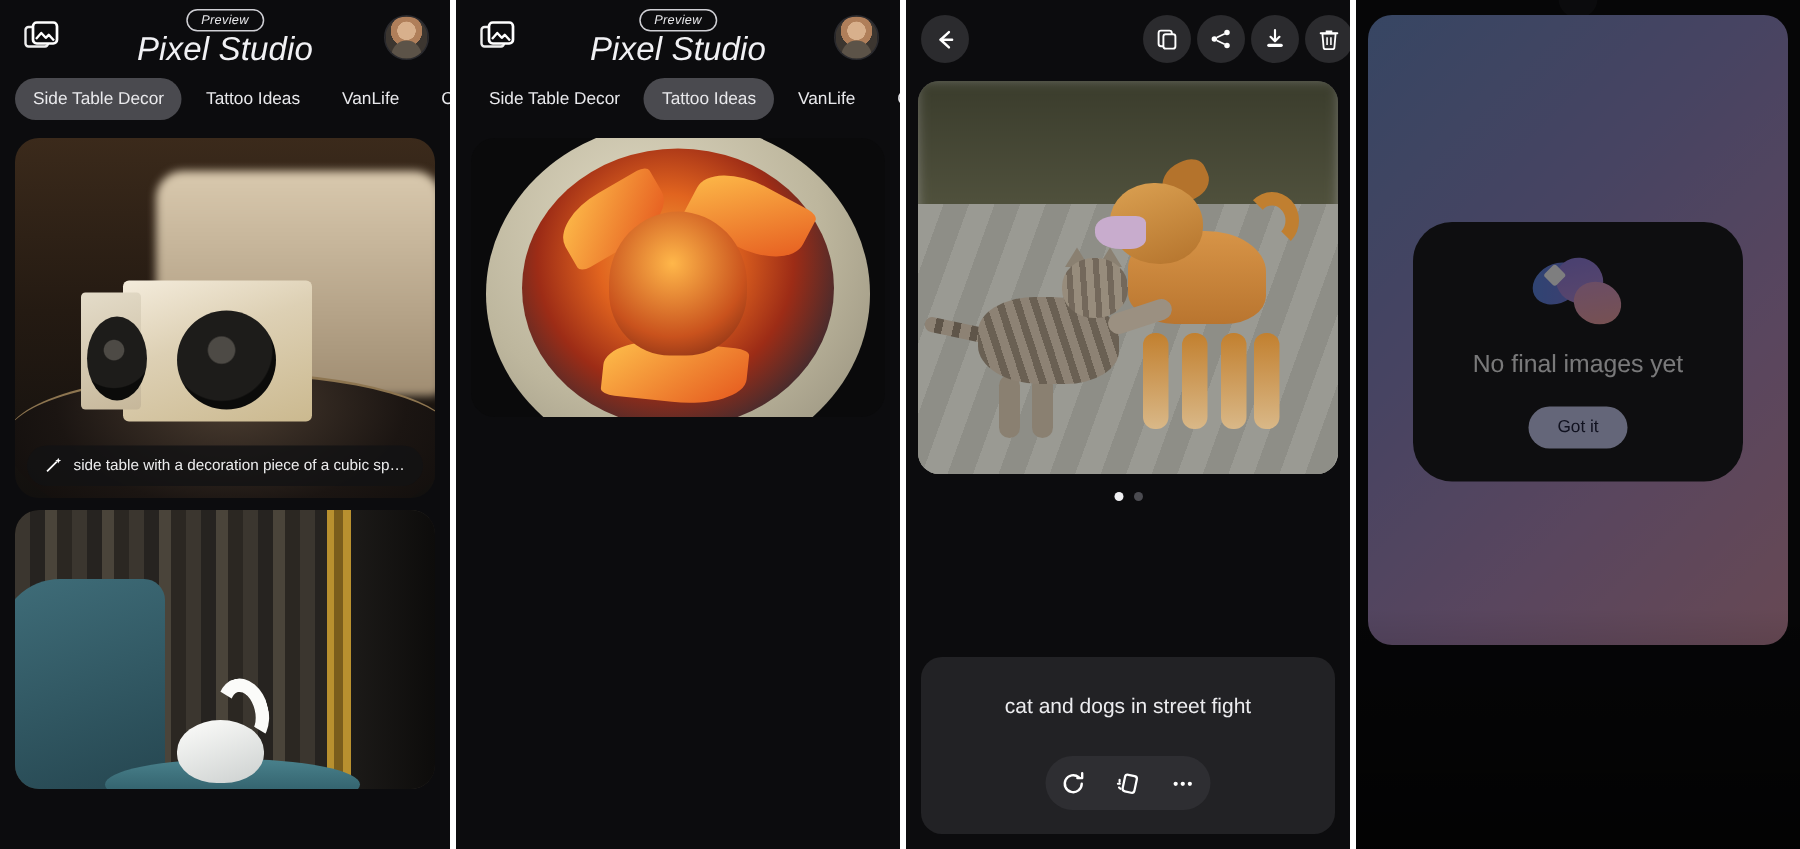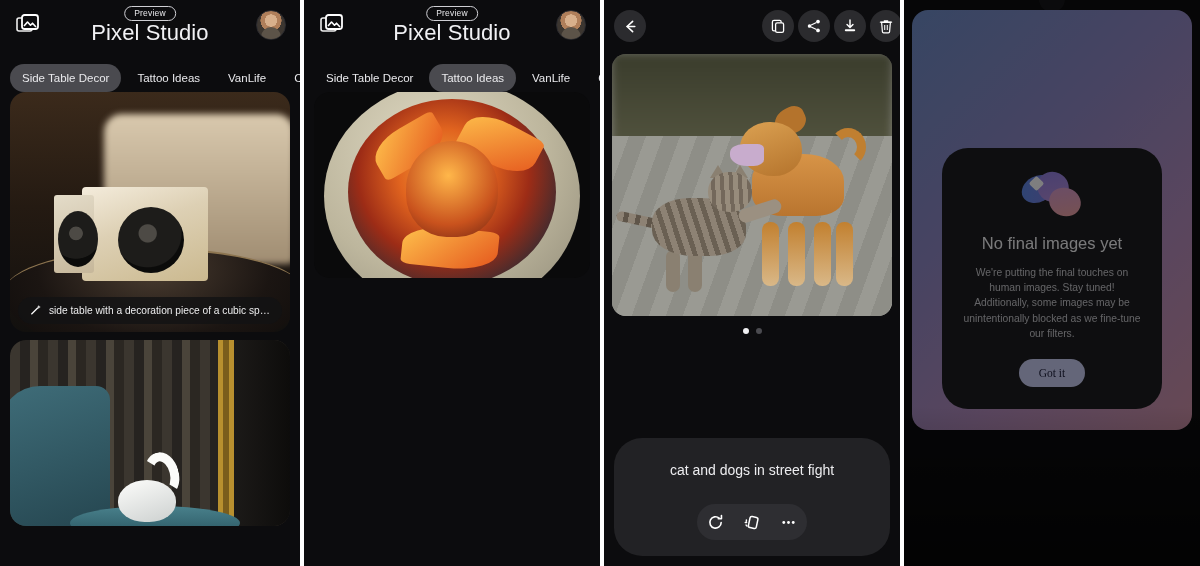--- a/index.html
+++ b/index.html
@@ -10,21 +10,21 @@
     overflow: hidden;
   }
   .strip { display: flex; width: 1200px; height: 566px; background: #fff; }
   .panel { position: relative; height: 566px; background: #0c0c0e; overflow: hidden; flex: none; }
   .p1 { width: 300px; }
   .p2 { width: 296px; margin-left: 4px; }
   .p3 { width: 296px; margin-left: 4px; }
   .p4 { width: 296px; margin-left: 4px; }
 
   
-  .hdr { position: relative; height: 52px; }
+  .hdr { position: relative; height: 52px; font-style: italic; }
   .gallery-icon { position: absolute; left: 16px; top: 14px; width: 24px; height: 22px; }
   .preview-pill {
     position: absolute; left: 50%; top: 6px; transform: translateX(-50%);
     border: 1px solid #cfcfd4; border-radius: 9px;
     padding: 1px 9px 2px; font-size: 8.5px; color: #e7e7ea; letter-spacing: .2px;
   }
   .app-title {
     position: absolute; left: 50%; top: 20px; transform: translateX(-50%);
     font-size: 22px; color: #f1f1f4; letter-spacing: .1px; white-space: nowrap;
   }
@@ -32,21 +32,21 @@
     position: absolute; right: 14px; top: 10px; width: 30px; height: 30px; border-radius: 50%;
     background: radial-gradient(circle at 50% 34%, #d8b08c 0 26%, #b07f5a 27% 45%, #3c3630 46% 100%);
     border: 1.5px solid #2a2a2e; overflow: hidden;
   }
   .avatar::after {
     content: ""; position: absolute; left: 50%; top: 58%; transform: translateX(-50%);
     width: 20px; height: 14px; border-radius: 10px 10px 0 0; background: #5c5348;
   }
 
   
-  .tabs { display: flex; align-items: flex-end; gap: 4px; padding: 0 10px; height: 40px; }
+  .tabs { display: flex; align-items: flex-start; gap: 4px; padding: 0 10px; height: 40px; }
   .tab {
     font-size: 11.5px; color: #e9e9ec; white-space: nowrap;
     padding: 8px 12px; border-radius: 16px;
   }
   .tab.active { background: #4a4a4f; }
 
   
   .feed { padding: 0 10px; }
   .card {
     position: relative; border-radius: 16px; overflow: hidden;
@@ -265,21 +265,21 @@
     position: absolute; left: -36px; top: 46px; width: 54px; height: 10px;
     background: repeating-linear-gradient(90deg,#8d8274 0 7px,#5f5549 7px 12px);
     border-radius: 6px; transform: rotate(12deg);
   }
   .dots { display: flex; gap: 7px; justify-content: center; margin-top: 12px; }
   .dot { width: 6px; height: 6px; border-radius: 50%; background: #4b4b50; }
   .dot.on { background: #f0f0f2; }
 
   .promptcard {
     position: absolute; left: 10px; right: 10px; bottom: 10px;
-    background: #222225; border-radius: 28px; padding: 24px 16px 16px;
+    background: #222225; border-radius: 14px; padding: 24px 16px 16px;
     min-height: 112px;
   }
   .prompttext { text-align: center; font-size: 14px; color: #ececef; }
   .promptactions {
     margin: 26px auto 0; width: 110px; height: 36px; border-radius: 18px;
     background: #2e2e32; display: flex; align-items: center; justify-content: space-around;
   }
   .promptactions .ic { width: 17px; height: 17px; }
 
   
@@ -317,21 +317,21 @@
   }
   .logo .spark {
     position: absolute; left: 10px; top: 6px; width: 11px; height: 11px;
     background: #fdfdff; transform: rotate(45deg); border-radius: 2px;
   }
   .dlg-title { font-size: 16.5px; color: #f2f2f5; margin-bottom: 12px; }
   .dlg-body { font-size: 10.3px; line-height: 1.48; color: #c7c7cc; padding: 0 2px; }
   .gotit {
     margin: 18px auto 2px; width: 66px; height: 28px; border-radius: 14px;
     background: #c9cdf2; color: #20223f; font-size: 11.5px;
-    display: flex; align-items: center; justify-content: center; font-family: Liberation Serif, serif;
+    display: flex; align-items: center; justify-content: center;
   }
   .composer {
     position: absolute; left: 10px; right: 10px; bottom: 10px;
     background: #1a1a1c; border-radius: 22px; padding: 26px 14px 14px;
     min-height: 112px;
   }
   .composer .ph { text-align: center; font-size: 13.5px; color: #4a4a4e; }
   .composer .row {
     display: flex; align-items: center; justify-content: center; gap: 10px; margin-top: 22px;
   }
@@ -547,20 +547,19 @@
     <div class="scrim"></div>
 
     <div class="dialog">
       <div class="logo">
         <span class="blob b1"></span>
         <span class="blob b2"></span>
         <span class="blob b3"></span>
         <span class="spark"></span>
       </div>
       <div class="dlg-title">No final images yet</div>
-      <div class="dlg-body">We're putting the final touches on human images. Stay tuned! Additionally, some images may be unintentionally blocked as we fine-tune our filters.</div>
       <div class="gotit">Got it</div>
     </div>
 
     <div class="dimveil"></div>
   </div>
 
 </div>
 
 </body></html>

